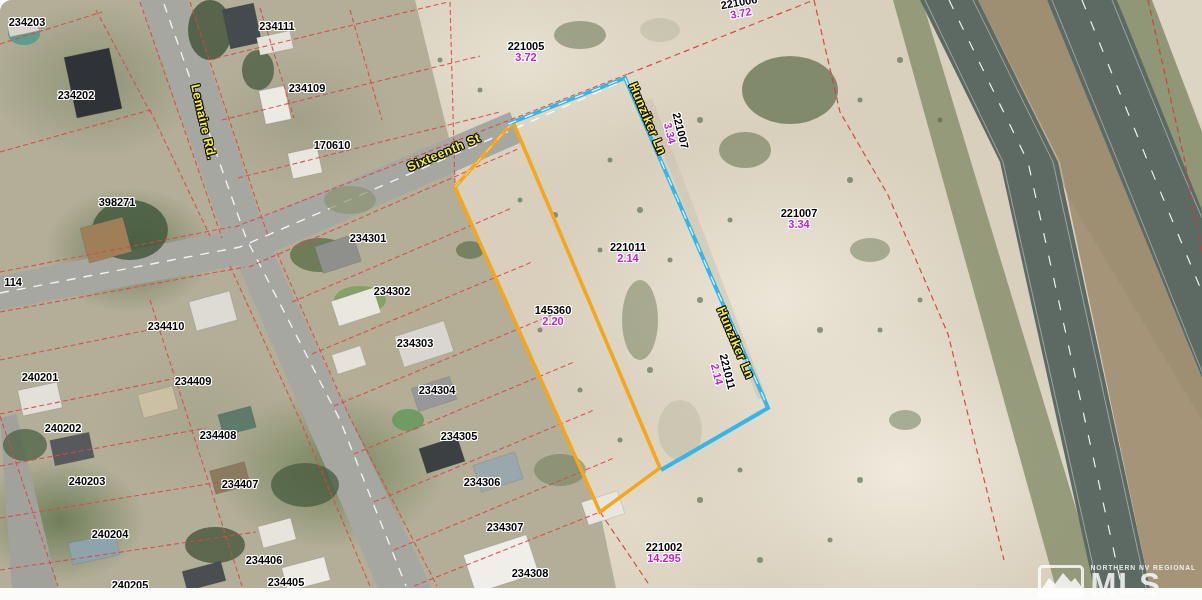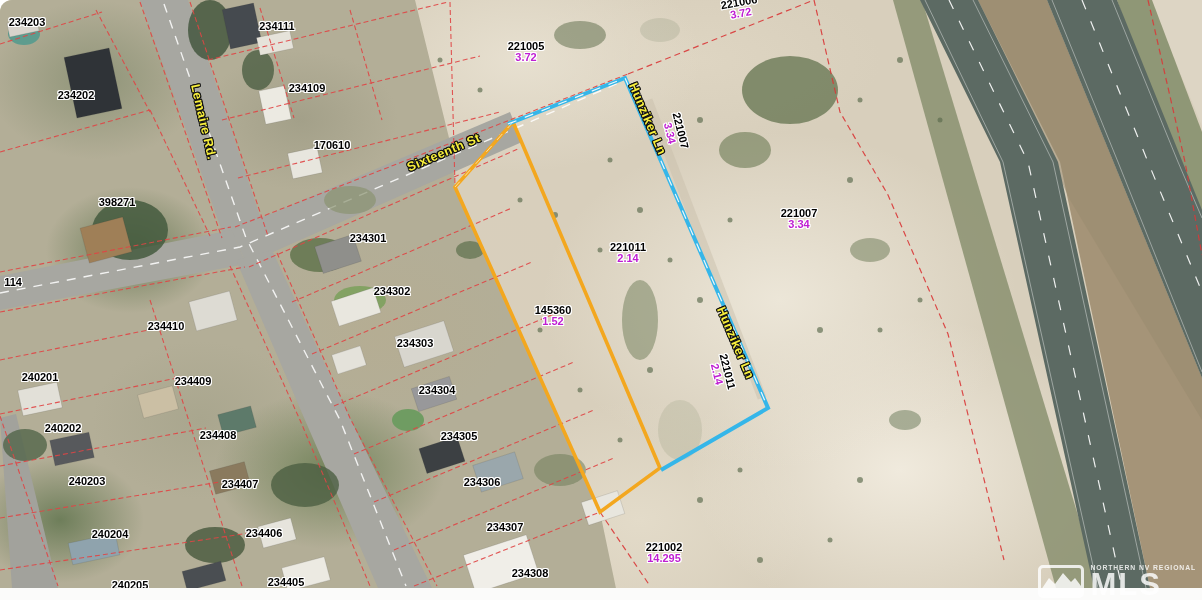--- a/index.html
+++ b/index.html
@@ -238,21 +238,21 @@
     <div class="lbl apn" style="left:505px;top:527px">234307</div>
     <div class="lbl apn" style="left:530px;top:573px">234308</div>
     <div class="lbl apn" style="left:166px;top:326px">234410</div>
     <div class="lbl apn" style="left:40px;top:377px">240201</div>
     <div class="lbl apn" style="left:193px;top:381px">234409</div>
     <div class="lbl apn" style="left:63px;top:428px">240202</div>
     <div class="lbl apn" style="left:218px;top:435px">234408</div>
     <div class="lbl apn" style="left:87px;top:481px">240203</div>
     <div class="lbl apn" style="left:240px;top:484px">234407</div>
     <div class="lbl apn" style="left:110px;top:534px">240204</div>
-    <div class="lbl apn" style="left:264px;top:533px">234406</div>
+    <div class="lbl apn" style="left:264px;top:560px">234406</div>
     <div class="lbl apn" style="left:130px;top:585px">240205</div>
     <div class="lbl apn" style="left:286px;top:582px">234405</div>
 
     <div class="lbl pair" style="left:526px;top:52px">
       <div class="apn">221005</div>
       <div class="acres">3.72</div>
     </div>
     <div class="lbl pair" style="left:740px;top:8px;transform:translate(-50%,-50%) rotate(-10deg)">
       <div class="apn">221006</div>
       <div class="acres">3.72</div>
@@ -268,21 +268,21 @@
     <div class="lbl pair" style="left:628px;top:253px">
       <div class="apn">221011</div>
       <div class="acres">2.14</div>
     </div>
     <div class="lbl pair" style="left:722px;top:373px;transform:translate(-50%,-50%) rotate(76deg)">
       <div class="apn">221011</div>
       <div class="acres">2.14</div>
     </div>
     <div class="lbl pair" style="left:553px;top:316px">
       <div class="apn">145360</div>
-      <div class="acres">1.52</div>
+      <div class="acres">2.20</div>
     </div>
     <div class="lbl pair" style="left:664px;top:553px">
       <div class="apn">221002</div>
       <div class="acres">14.295</div>
     </div>
 
     <div class="lbl street" style="left:203px;top:122px;transform:translate(-50%,-50%) rotate(77deg)">Lemaire Rd.</div>
     <div class="lbl street" style="left:444px;top:153px;transform:translate(-50%,-50%) rotate(-23deg)">Sixteenth St</div>
     <div class="lbl street" style="left:647px;top:119px;transform:translate(-50%,-50%) rotate(67deg)">Hunziker Ln</div>
     <div class="lbl street" style="left:735px;top:343px;transform:translate(-50%,-50%) rotate(67deg)">Hunziker Ln</div>

